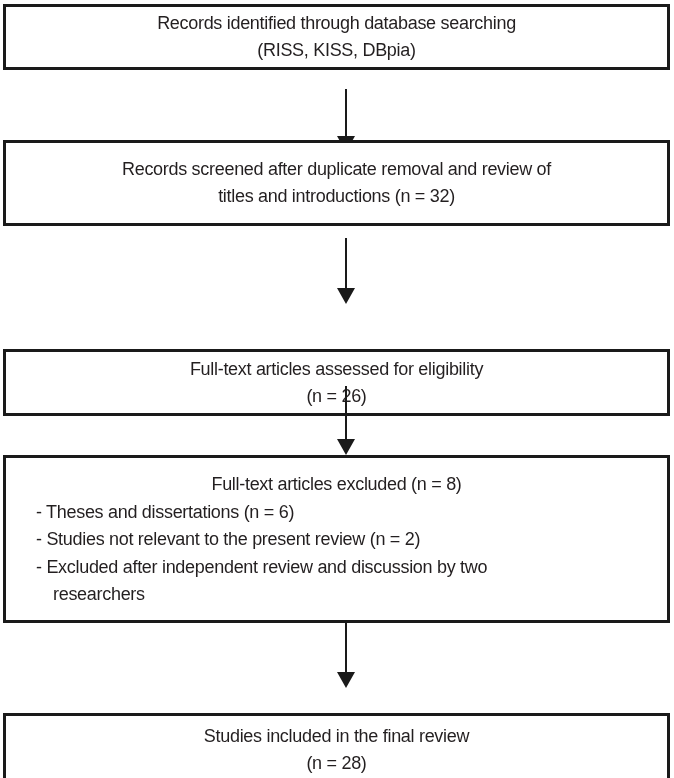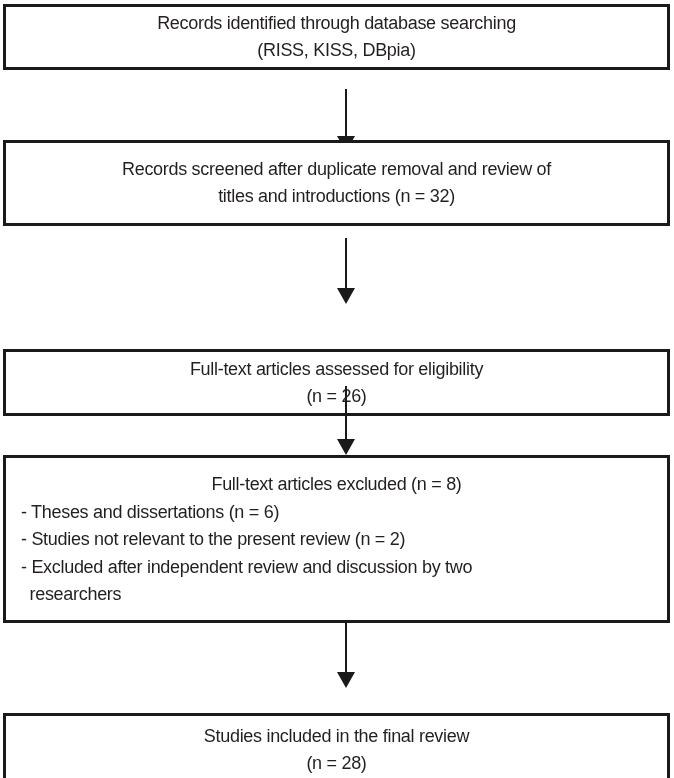--- a/index.html
+++ b/index.html
@@ -34,21 +34,21 @@
   }
   .box .line { width: 100%; }
   .box1 { top: 4px;   height: 66px; text-align: center; }
   .box2 { top: 140px; height: 86px; }
   .box3 { top: 305px; height: 67px; margin-top: 44px; }
   .box5 { top: 713px; height: 74px; }
   .box4 {
     top: 455px;
     height: 168px;
     justify-content: flex-start;
-    align-items: center;
+    align-items: flex-start;
     padding-top: 13px;
     text-align: left;
     line-height: 27.5px;
   }
   .box4 .title { text-align: center; }
   .box4 .item { padding-left: 30px; }
   .box4 .item-cont { padding-left: 47px; }
   .arrow { position: absolute; left: 0; top: 0; width: 0; height: 0; }
   .stem {
     position: absolute;

